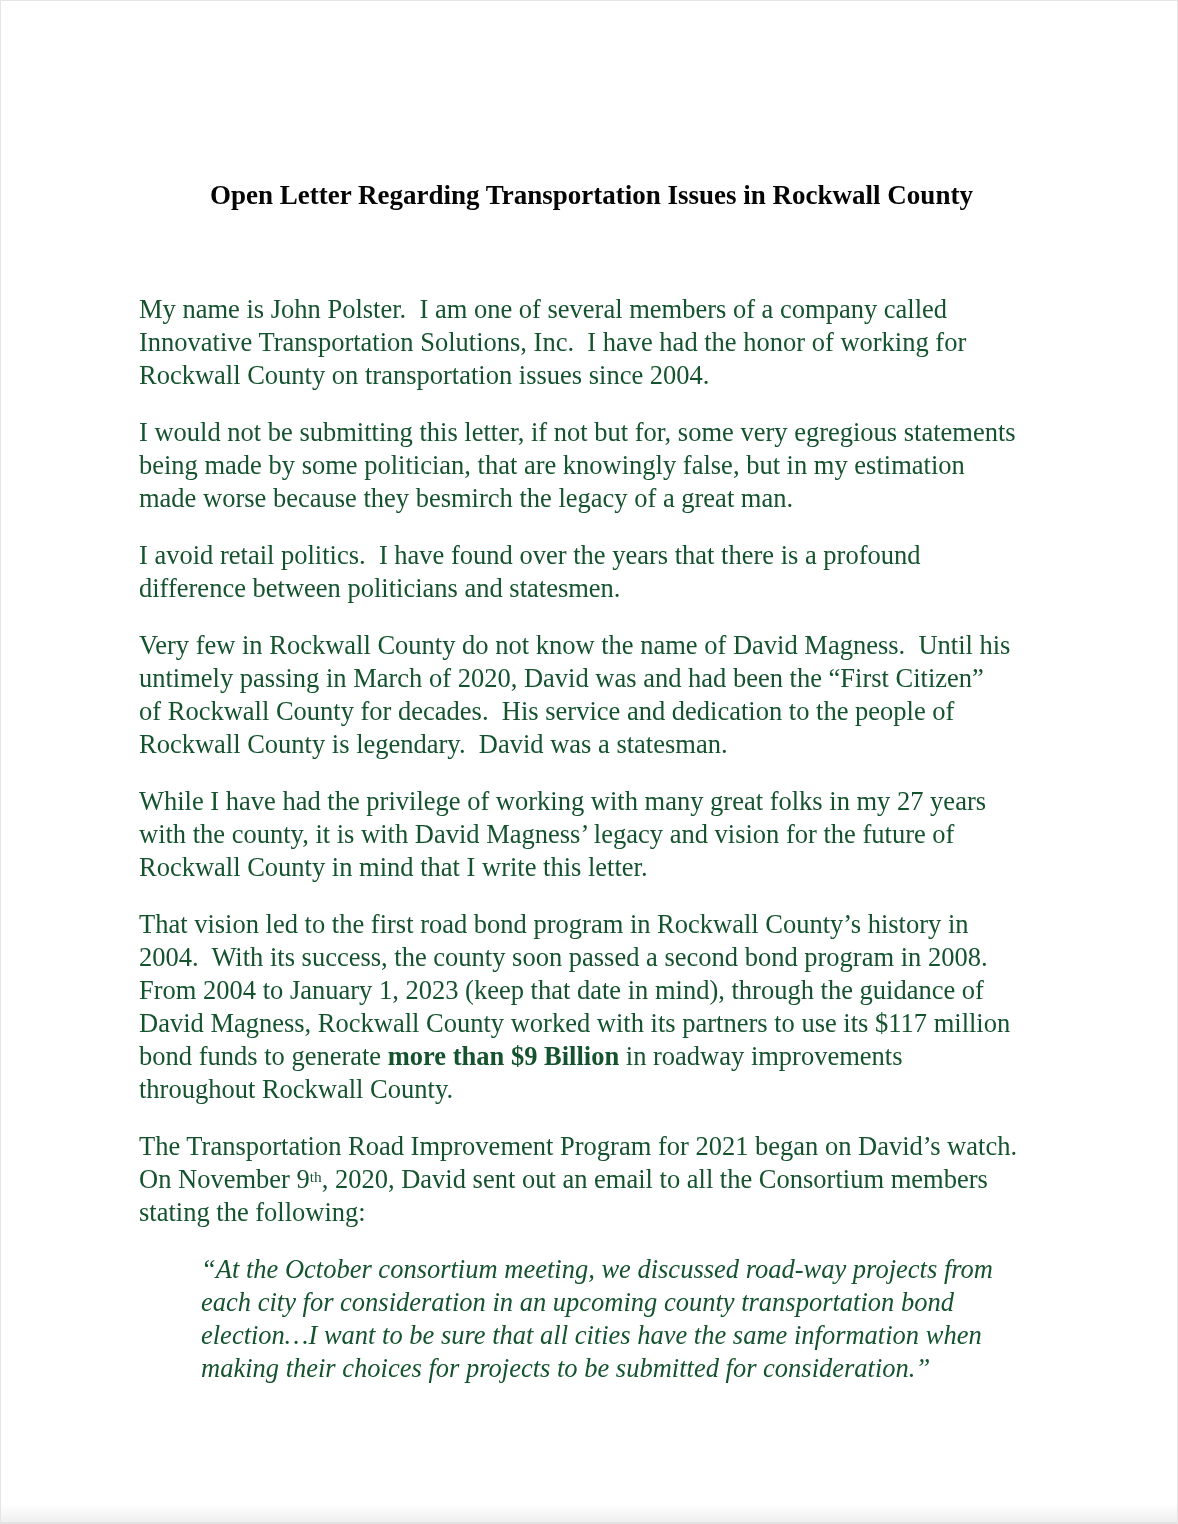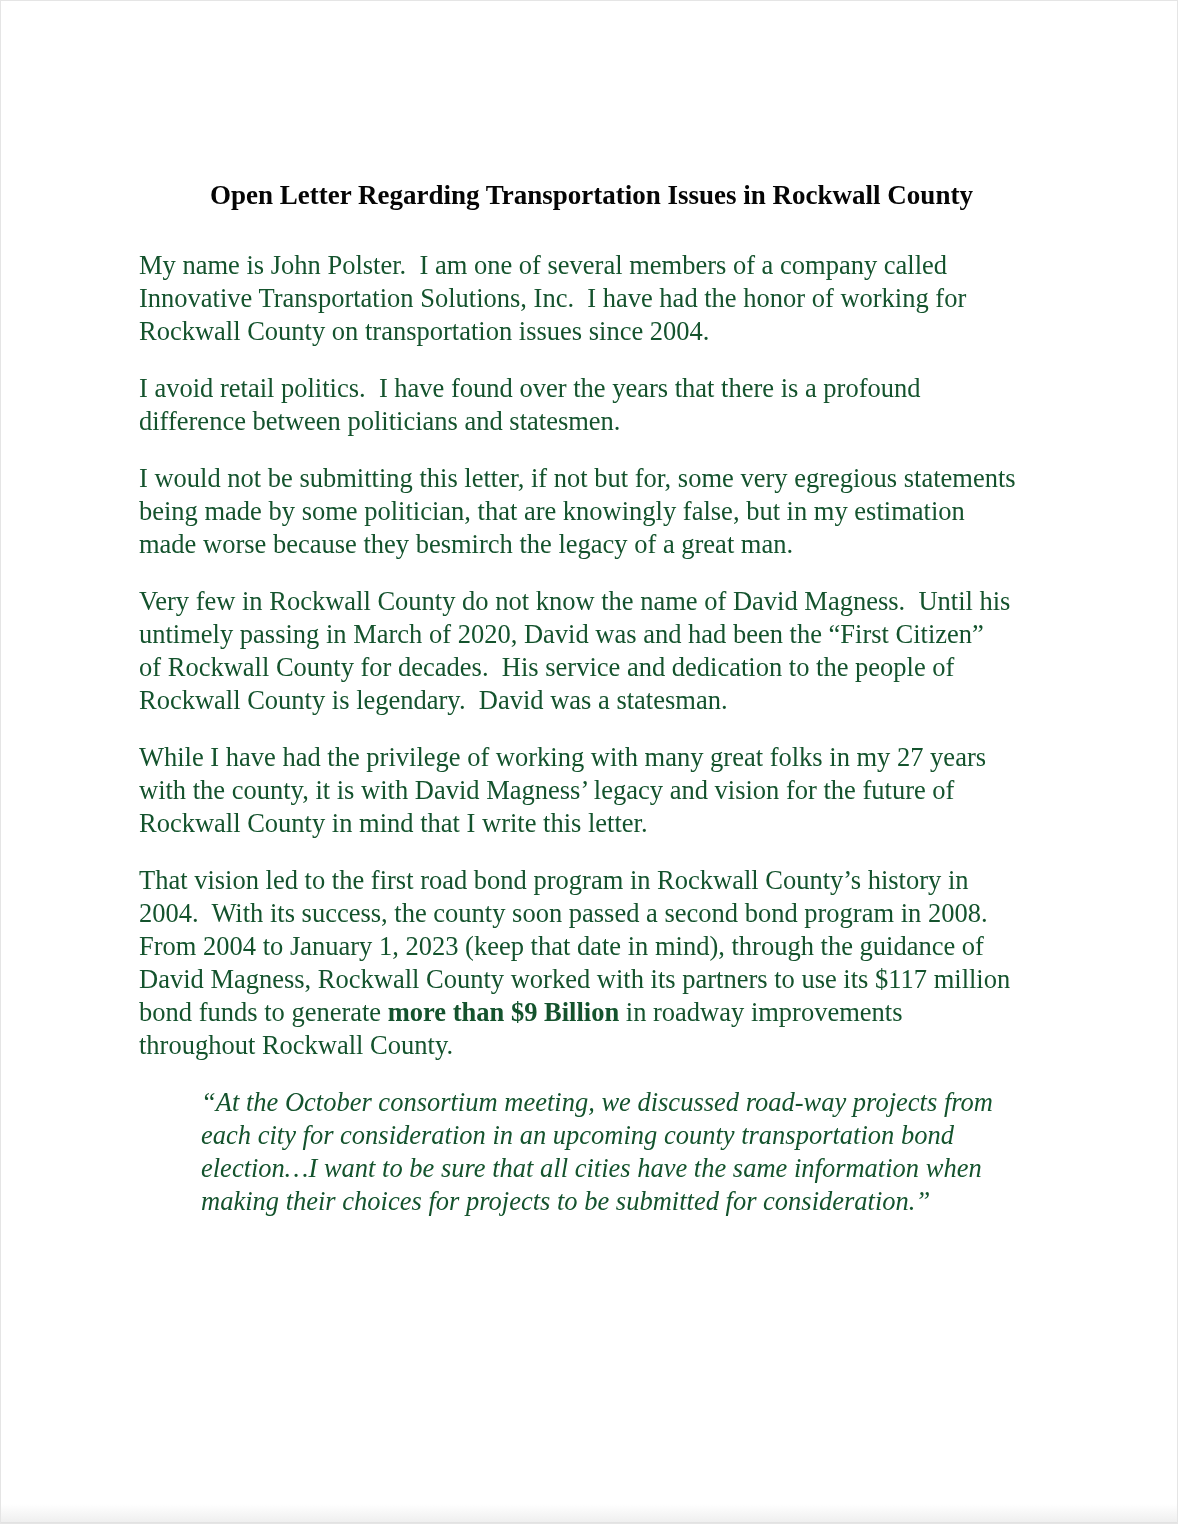--- a/index.html
+++ b/index.html
@@ -22,21 +22,21 @@
     position: absolute;
     left: 138px;
     top: 0;
     width: 905px;
   }
   .title {
     font-size: 27px;
     line-height: 36px;
     font-weight: bold;
     text-align: center;
-    margin: 176px 0 36px 0;
+    margin: 176px 0 80px 0;
     color: #050505;
   }
   p.para {
     font-size: 26.5px;
     line-height: 33px;
     margin: 0 0 24px 0;
     white-space: pre-wrap;
     color: #14532d;
   }
   p.para.quote {
@@ -64,38 +64,41 @@
 </head>
 <body>
 
 <div class="page">
   <div class="content">
     <h1 class="title">Open Letter Regarding Transportation Issues in Rockwall County</h1>
     <div id="letter-body">
         <p class="para"><span>My name is John Polster.  I am one of several members of a company called
 Innovative Transportation Solutions, Inc.  I have had the honor of working for
 Rockwall County on transportation issues since 2004.</span></p>
-        <p class="para"><span>I avoid retail politics.  I have found over the years that there is a profound
-difference between politicians and statesmen.</span></p>
         <p class="para"><span>I would not be submitting this letter, if not but for, some very egregious statements
 being made by some politician, that are knowingly false, but in my estimation
 made worse because they besmirch the legacy of a great man.</span></p>
+        <p class="para"><span>I avoid retail politics.  I have found over the years that there is a profound
+difference between politicians and statesmen.</span></p>
         <p class="para"><span>Very few in Rockwall County do not know the name of David Magness.  Until his
 untimely passing in March of 2020, David was and had been the “First Citizen”
 of Rockwall County for decades.  His service and dedication to the people of
 Rockwall County is legendary.  David was a statesman.</span></p>
         <p class="para"><span>While I have had the privilege of working with many great folks in my 27 years
 with the county, it is with David Magness’ legacy and vision for the future of
 Rockwall County in mind that I write this letter.</span></p>
         <p class="para"><span>That vision led to the first road bond program in Rockwall County’s history in
 2004.  With its success, the county soon passed a second bond program in 2008.
 From 2004 to January 1, 2023 (keep that date in mind), through the guidance of
 David Magness, Rockwall County worked with its partners to use its $117 million
 bond funds to generate </span><b class="bold-seg">more than $9 Billion</b><span> in roadway improvements
 throughout Rockwall County.</span></p>
+        <p class="para"><span>The Transportation Road Improvement Program for 2021 began on David’s watch.
+On November 9</span><sup class="ord">th</sup><span>, 2020, David sent out an email to all the Consortium members
+stating the following:</span></p>
         <p class="para quote"><span>“At the October consortium meeting, we discussed road-way projects from
 each city for consideration in an upcoming county transportation bond
 election…I want to be sure that all cities have the same information when
 making their choices for projects to be submitted for consideration.”</span></p>
       </div>
   </div>
   <div class="bottom-shade"></div>
 </div>
 
 </body></html>

